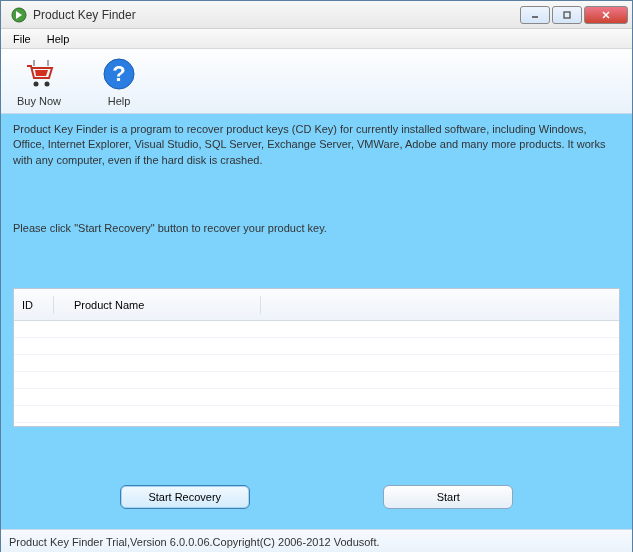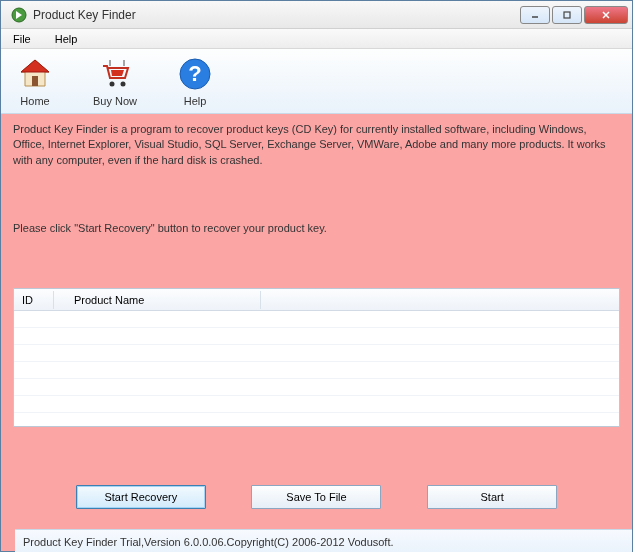--- a/index.html
+++ b/index.html
@@ -1,55 +1,55 @@
 <!DOCTYPE html>
 <html><head>
 <meta charset="utf-8">
 <style>
 * { box-sizing: border-box; margin: 0; padding: 0; }
 body { font-family: Tahoma, Arial, sans-serif; font-size: 11px; background: #fff; }
 
-.window { width: 633px; height: 552px; border: 1px solid #5a7fa0; background: #fca5a5; }
+.window { width: 633px; height: 552px; border: 1px solid #5a7fa0; background: #7dd3fc; }
 
 .titlebar { height: 28px; background: linear-gradient(#f8f8f8, #e8e8e8); border-bottom: 1px solid #d0d0d0; display: flex; align-items: center; padding: 0 4px; }
 .titlebar .app-icon { width: 16px; height: 16px; margin: 0 6px; }
 .titlebar .title { flex: 1; font-size: 12px; color: #333; }
 .window-controls { display: flex; gap: 2px; }
 .win-btn { width: 30px; height: 18px; border: 1px solid #888; border-radius: 3px; display: flex; align-items: center; justify-content: center; font-size: 10px; cursor: pointer; }
 .win-min { background: linear-gradient(#eef4fc, #d5e6f9); }
 .win-max { background: linear-gradient(#eef4fc, #d5e6f9); }
 .win-close { background: linear-gradient(#e78, #c43); color: #fff; width: 44px; }
 
-.menubar { height: 20px; background: linear-gradient(#fafafa, #ededed); border-bottom: 1px solid #d8d8d8; display: flex; align-items: center; padding: 0 4px; gap: 8px; }
+.menubar { height: 20px; background: linear-gradient(#fafafa, #ededed); border-bottom: 1px solid #d8d8d8; display: flex; align-items: center; padding: 0 4px; }
 .menu-item { padding: 2px 8px; font-size: 11px; cursor: pointer; }
 
 .toolbar { height: 65px; background: linear-gradient(#fdfefe, #e9f2fb); border-bottom: 1px solid #c9d9e8; display: flex; align-items: center; padding: 0 12px; gap: 32px; }
 .tool-btn { display: flex; flex-direction: column; align-items: center; gap: 3px; cursor: pointer; padding: 3px 4px; }
 .tool-btn .icon { width: 36px; height: 36px; display: flex; align-items: center; justify-content: center; }
 .tool-btn .label { font-size: 11px; color: #333; }
 
 .content { padding: 8px 12px; height: calc(100% - 28px - 20px - 65px - 22px); display: flex; flex-direction: column; gap: 44px; }
 .desc { font-size: 11px; color: #333; line-height: 1.4; margin-bottom: 10px; }
 .desc2 { font-size: 11px; color: #333; margin-bottom: 10px; }
 
 .table-wrap { flex: 1; border: 1px solid #bcc8d6; background: #fff; overflow: hidden; }
-.table-header { display: flex; height: 22px; background: linear-gradient(#fcfdfe, #eef3f9); border-bottom: 1px solid #d2dbe5; align-items: center; }
+.table-header { display: flex; height: 32px; background: linear-gradient(#fcfdfe, #eef3f9); border-bottom: 1px solid #d2dbe5; align-items: center; }
 .th { padding: 3px 8px; font-size: 11px; border-right: 1px solid #d8e1ea; display: flex; align-items: center; }
 .th-id { width: 40px; }
 .th-name { width: 195px; margin-left: 12px; }
 .th-key { width: 195px; }
 .th-pid { flex: 1; }
 .table-body { }
 .tr { display: flex; height: 17px; border-bottom: 1px solid #f0f3f7; }
 
 .button-row { display: flex; justify-content: space-around; padding: 14px 50px 12px; gap: 20px; }
-.action-btn { width: 130px; height: 24px; font-size: 11px; border: 1px solid #8aa6c1; border-radius: 1px; background: linear-gradient(#fdfefe, #e6eef7); cursor: pointer; }
+.action-btn { width: 130px; height: 24px; font-size: 11px; border: 1px solid #8aa6c1; border-radius: 6px; background: linear-gradient(#fdfefe, #e6eef7); cursor: pointer; }
 .action-btn.primary { border: 1px solid #3c7fb1; box-shadow: inset 0 0 0 1px #a3d3f5; background: linear-gradient(#f2f9fe, #d2ebfc); }
 
-.statusbar { height: 24px; border-top: 1px solid #c9d9e8; background: linear-gradient(#f7faff, #e9f2fb); display: flex; align-items: center; padding: 0 8px; font-size: 11px; color: #333; margin-left: 14px; }
+.statusbar { height: 24px; border-top: 1px solid #c9d9e8; background: linear-gradient(#f7faff, #e9f2fb); display: flex; align-items: center; padding: 0 8px; font-size: 11px; color: #333; }
 </style>
 </head>
 <body>
 
 <div class="window">
 
   <div class="titlebar">
     <span class="app-icon">
       <svg viewBox="0 0 16 16">
           <circle cx="8" cy="8" r="7" fill="#4a9b3f" stroke="#2d6b24"></circle>
@@ -76,30 +76,20 @@
       </div>
     </div>
   </div>
 
   <div class="menubar">
     <div class="menu-item">File</div>
     <div class="menu-item">Help</div>
   </div>
 
   <div class="toolbar">
-    <div class="tool-btn">
-      <span class="icon">
-        <svg viewBox="0 0 36 36">
-            <path d="M18 4 L32 16 L28 16 L28 30 L8 30 L8 16 L4 16 Z" fill="#f5e6c8" stroke="#b89050" stroke-width="1"></path>
-            <path d="M18 4 L32 16 L4 16 Z" fill="#d43020" stroke="#a01810"></path>
-            <rect x="15" y="20" width="6" height="10" fill="#8a5530"></rect>
-          </svg>
-      </span>
-      <span class="label">Home</span>
-    </div>
     <div class="tool-btn">
       <span class="icon">
         <svg viewBox="0 0 36 36">
             <path d="M6 10 L10 10 L13 22 L28 22 L31 12 L11 12" fill="none" stroke="#c43020" stroke-width="2"></path>
             <circle cx="15" cy="28" r="2.5" fill="#333"></circle>
             <circle cx="26" cy="28" r="2.5" fill="#333"></circle>
             <path d="M14 14 L27 14 L25 20 L15 20 Z" fill="#d43020"></path>
             <line x1="13" y1="10" x2="13" y2="4" stroke="#888" stroke-width="1.5"></line>
             <line x1="27" y1="10" x2="27" y2="4" stroke="#888" stroke-width="1.5"></line>
           </svg>
@@ -138,21 +128,20 @@
         <div class="tr"></div>
         <div class="tr"></div>
         <div class="tr"></div>
         <div class="tr"></div>
         <div class="tr"></div>
       </div>
     </div>
 
     <div class="button-row">
       <button class="action-btn primary">Start Recovery</button>
-      <button class="action-btn">Save To File</button>
       <button class="action-btn">Start</button>
     </div>
   </div>
 
   <div class="statusbar">
     <span>Product Key Finder Trial,Version 6.0.0.06.Copyright(C) 2006-2012 Vodusoft.</span>
   </div>
 
 </div>
 

